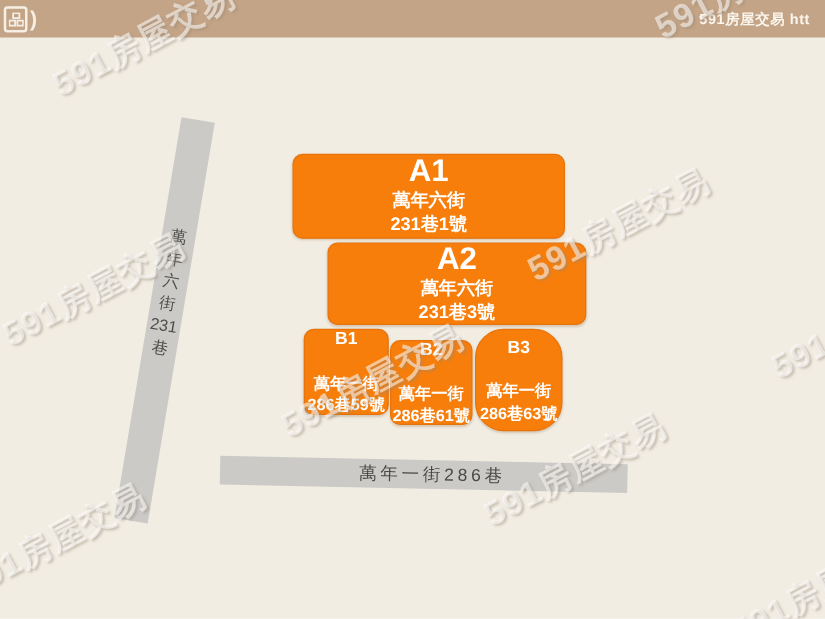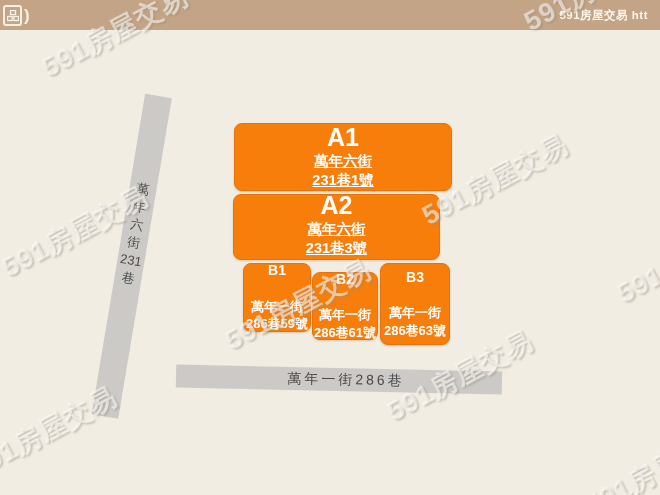--- a/index.html
+++ b/index.html
@@ -22,28 +22,28 @@
   .road-h{left:176px;top:368px;width:326px;height:23px;transform:rotate(1.2deg);display:flex;align-items:center;justify-content:center;}
   .road-h .hlabel{color:#4A4A4A;font-size:14px;letter-spacing:3px;white-space:nowrap;padding-left:14px;}
 
   
   .block{position:absolute;background:#F77E0B;border:1px solid #E8730A;border-radius:8px;z-index:5;
     display:flex;flex-direction:column;align-items:center;justify-content:center;color:#fff;text-align:center;
     box-shadow:0 1px 2px rgba(120,80,30,0.25);}
   .block .b-title{font-weight:bold;}
   .block .b-line{font-weight:bold;}
   .block-a .b-title{font-size:25px;line-height:1.15;}
-  .block-a .b-line{font-size:14.5px;line-height:1.35;text-decoration:underline;}
+  .block-a .b-line{font-size:14.5px;line-height:1.35;}
   .block-b .b-title{font-size:14px;line-height:1.2;margin-bottom:19px;}
   .block-b .b-line{font-size:13px;line-height:1.35;}
   #block-a1{left:234px;top:123px;width:216px;height:66px;}
-  #block-a2{left:233px;top:194px;width:205px;height:64px;justify-content:flex-end;}
+  #block-a2{left:262px;top:194px;width:205px;height:64px;}
   #block-b1{left:243px;top:263px;width:66px;height:67px;}
   #block-b2{left:312px;top:272px;width:64px;height:66px;text-align:center;}
-  #block-b3{left:380px;top:263px;width:68px;height:80px;}
+  #block-b3{left:380px;top:263px;width:68px;height:80px;border-radius:23px;}
 
   
   .wm{position:absolute;z-index:50;white-space:nowrap;font-size:27px;font-weight:bold;letter-spacing:1px;
     color:rgba(255,255,255,0.55);text-shadow:1px 2px 2px rgba(150,138,120,0.45);
     transform:translate(-50%,-50%) rotate(-28deg);pointer-events:none;}
 </style>
 </head>
 <body>
 
 <div class="stage">

